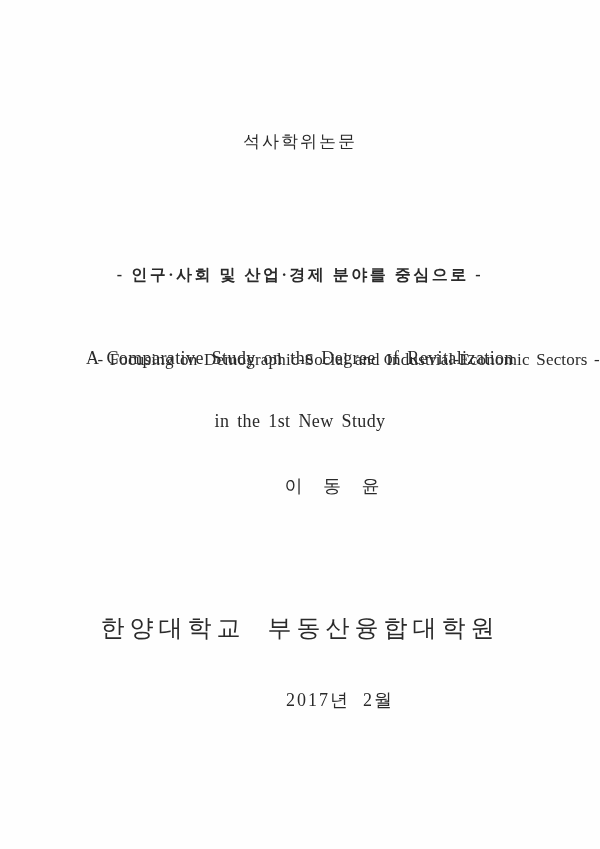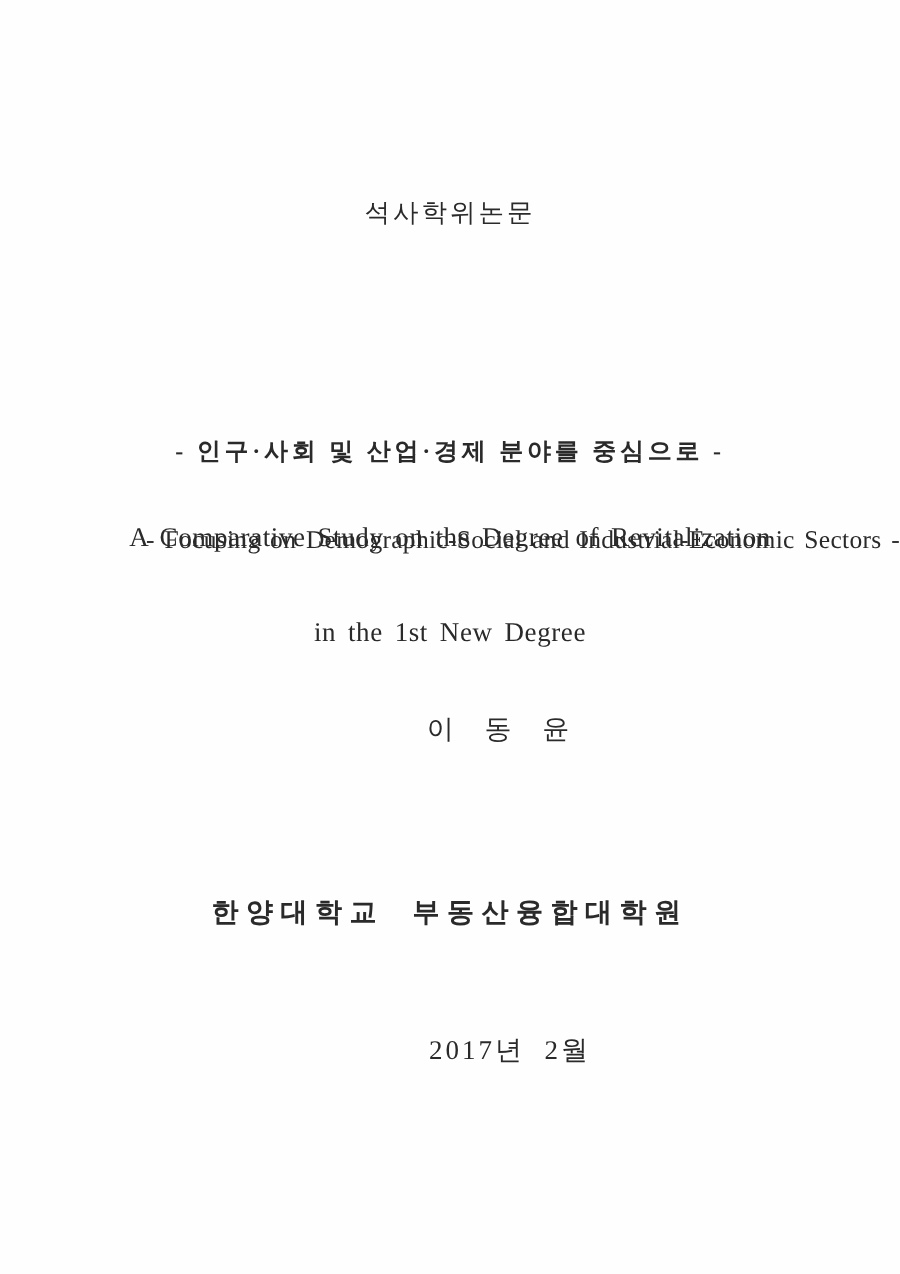--- a/index.html
+++ b/index.html
@@ -32,21 +32,20 @@
     top: 233px;
     font-size: 24px;
     font-weight: bold;
     letter-spacing: 6px;
   }
   .subtitle-kr {
     top: 265px;
     font-size: 16px;
     font-weight: bold;
     letter-spacing: 2.5px;
-    margin-top: 26px;
   }
   .title-en {
     top: 306px;
     font-size: 18px;
     line-height: 21px;
     word-spacing: 3px;
     letter-spacing: 0.4px;
   }
   .subtitle-en {
     top: 350px;
@@ -55,45 +54,44 @@
     letter-spacing: 0.2px;
     text-align: right;
   }
   .author {
     top: 474px;
     font-size: 18px;
     letter-spacing: 8px;
     padding-left: 36px;
   }
   .institution {
-    top: 596px;
-    font-size: 18px;
+    top: 612px;
+    font-size: 24px;
     letter-spacing: 5px;
-    font-weight: bold;
   }
   .date {
     top: 688px;
     font-size: 18px;
     letter-spacing: 2px;
     padding-left: 40px;
   }
 </style>
 </head>
 <body>
 
 <div class="page">
 
   <div class="line degree-label">석사학위논문</div>
 
 
   <div class="line subtitle-kr">- 인구·사회 및 산업·경제 분야를 중심으로 -</div>
 
   <div class="line title-en">
     <div>A Comparative Study on the Degree of Revitalization</div>
-    <div>in the 1st New Degree</div>
+    <div>in the 1st New Study</div>
   </div>
 
   <div class="line subtitle-en">- Focusing on Demographic-Social and Industrial-Economic Sectors -</div>
 
   <div class="line author">이 동 윤</div>
 
   <div class="line institution">한양대학교  부동산융합대학원</div>
 
   <div class="line date">2017년  2월</div>
 

